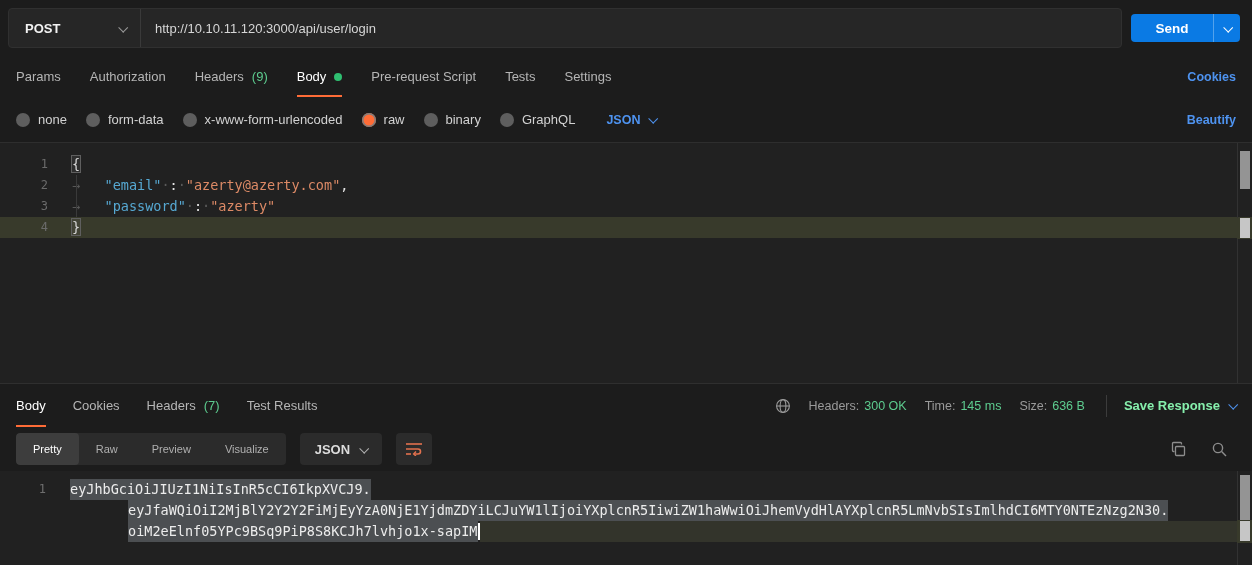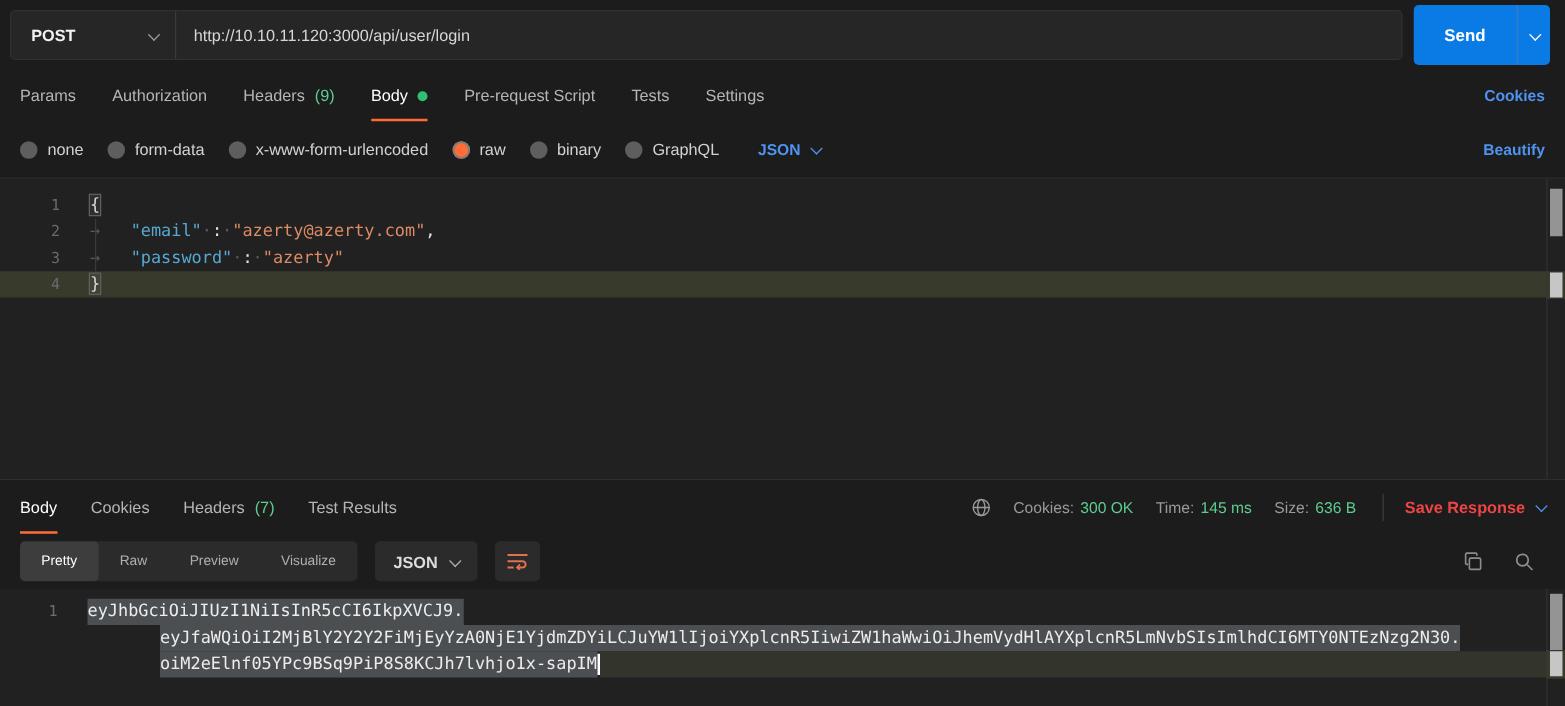--- a/index.html
+++ b/index.html
@@ -8,21 +8,21 @@
 
   
   .request-bar { display:flex; align-items:center; height:56px; padding:8px 12px 8px 8px; gap:9px; }
   .url-box { flex:1; display:flex; align-items:center; background:#262626;
     border:1px solid #303030; border-radius:4px; height:40px; }
   .method-select { width:132px; height:100%; display:flex; align-items:center;
     justify-content:space-between; padding:0 14px 0 16px; font-weight:bold;
     font-size:13px; color:#f2f2f2; border-right:1px solid #3a3a3a; cursor:pointer; }
   .url-input { flex:1; padding-left:14px; font-size:13px; color:#d6d6d6; background:transparent;
     border:none; outline:none; font-family:"Liberation Sans",sans-serif; }
-  .send-group { display:flex; height:48px; }
+  .send-group { display:flex; height:28px; }
   .send-main { width:82px; background:#0a7ae4; color:#fff; font-weight:bold; font-size:13.5px;
     border:none; border-radius:4px 0 0 4px; cursor:pointer; font-family:"Liberation Sans",sans-serif; }
   .send-caret { width:27px; background:#0a7ae4; border:none; border-left:1px solid rgba(255,255,255,.3);
     border-radius:0 4px 4px 0; color:#fff; cursor:pointer; display:flex; align-items:center; justify-content:center; }
 
   
   .chev { display:inline-block; width:7px; height:7px; border-right:1.6px solid currentColor;
     border-bottom:1.6px solid currentColor; transform:rotate(45deg) translateY(-1px); }
   .chev.gray { color:#9a9a9a; }
 
@@ -69,21 +69,21 @@
   .vmarker { position:absolute; right:2px; width:10px; background:#c6c6c6; }
   .vmarker-olive { position:absolute; right:0; width:15px; background:#383a2b; }
 
   
   .resp-tabs { display:flex; align-items:stretch; height:44px; padding:0 16px; gap:27px;
     font-size:13px; color:#b5b5b5; border-top:1px solid #2f2f2f; }
   .resp-meta { margin-left:auto; display:flex; align-items:center; gap:9px; font-size:12.5px; color:#9a9a9a; }
   .meta-pair { display:flex; gap:5px; margin-left:9px; white-space:nowrap; }
   .meta-val { color:#5dcc8f; }
   .vsep { width:1px; height:22px; background:#3c3c3c; margin:0 8px 0 12px; }
-  .save-resp { display:flex; align-items:center; gap:9px; color:#ef4444; font-weight:bold;
+  .save-resp { display:flex; align-items:center; gap:9px; color:#86efac; font-weight:bold;
     font-size:13px; cursor:pointer; white-space:nowrap; }
   .save-resp .chev { color:#4e93f0; }
 
   .resp-toolbar { display:flex; align-items:center; height:44px; padding:0 16px; gap:14px; }
   .seg-group { display:flex; background:#2b2b2b; border-radius:4px; overflow:hidden; height:32px; }
   .seg { padding:0 17px; line-height:32px; font-size:11px; color:#b0b0b0; cursor:pointer; white-space:nowrap; }
   .seg.active { background:#3d3d3d; color:#fff; border-radius:4px; }
   .fmt2 { background:#2b2b2b; border-radius:4px; height:32px; padding:0 15px; display:flex;
     align-items:center; gap:10px; color:#dcdcdc; font-size:13px; font-weight:bold; cursor:pointer; }
   .fmt2 .chev { color:#b0b0b0; }
@@ -235,21 +235,21 @@
       </div>
     <div class="resp-meta">
       <span class="plain-icon">
         <svg width="16" height="16" viewBox="0 0 16 16" fill="none" stroke="#9a9a9a" stroke-width="1.1">
           <circle cx="8" cy="8" r="6.4"></circle>
             <ellipse cx="8" cy="8" rx="2.9" ry="6.4"></ellipse>
             <line x1="1.6" y1="8" x2="14.4" y2="8"></line>
         </svg>
       </span>
       <div class="meta-pair">
-        <span>Cookies:</span>
+        <span>Headers:</span>
         <span class="meta-val">300 OK</span>
       </div>
       <div class="meta-pair">
         <span>Time:</span>
         <span class="meta-val">145 ms</span>
       </div>
       <div class="meta-pair">
         <span>Size:</span>
         <span class="meta-val">636 B</span>
       </div>

